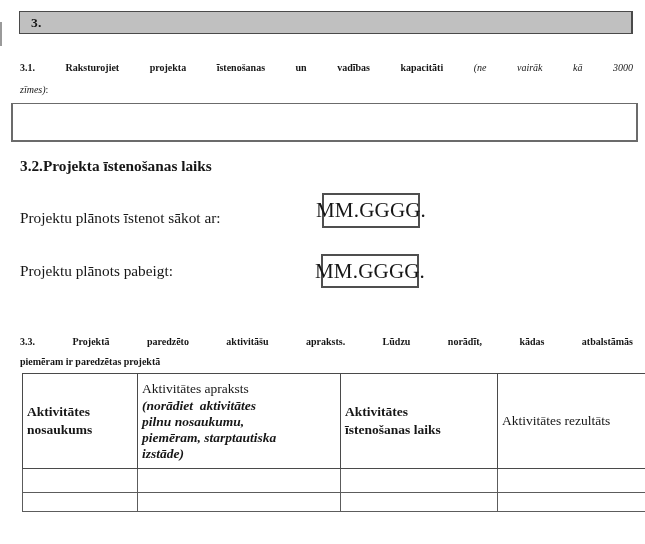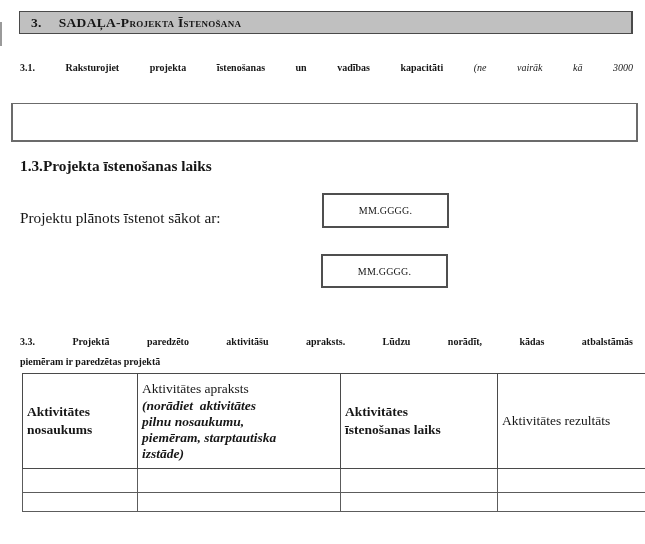--- a/index.html
+++ b/index.html
@@ -52,25 +52,25 @@
     font-size: 15px;
   }
 
   .h32 { position: absolute; left: 20px; top: 157px; font-size: 15.3px; font-weight: bold; }
 
   .date-label { position: absolute; left: 20px; font-size: 15.3px; font-weight: normal; }
   .date-label.start { top: 201px; margin-top: 8px; }
   .date-label.end   { top: 262px; }
   .date-box {
     position: absolute;
-    width: 127px; height: 35px;
+    width: 98px; height: 35px;
     box-sizing: border-box;
     border: 2px solid #4f4f4f;
     display: flex; align-items: center; justify-content: center;
-    font-size: 10px; letter-spacing: 0.2px;
+    font-size: 21px; letter-spacing: 0.2px;
     background: #ffffff;
   }
   .date-box.start { left: 322px; top: 193px; }
   .date-box.end   { left: 321px; top: 254px; height: 34px; }
 
   
   table.activities {
     position: absolute; left: 22px; top: 373px;
     width: 612px;
     border-collapse: collapse; table-layout: fixed;
@@ -93,34 +93,35 @@
 </style>
 </head>
 <body>
 
 <div class="page">
 
   <div class="scan-artifact"></div>
 
   <div class="section-bar">
     <span class="sec-num">3.</span>
-    <span><span>SADAĻA-</span><span class="smallcaps">Projekta Īstenošana</span></span>
   </div>
 
   <div class="para para31">
     <div class="force-justify"><span>3.1. Raksturojiet projekta īstenošanas un vadības kapacitāti </span><span class="ital-norm">(ne vairāk kā 3000</span></div>
+    <div><span class="ital-norm">zīmes)</span><span class="suffix-norm">:</span></div>
   </div>
 
   <div class="textbox-31"></div>
 
-  <div class="h32">1.3.Projekta īstenošanas laiks</div>
+  <div class="h32">3.2.Projekta īstenošanas laiks</div>
 
   <div class="date-label start">Projektu plānots īstenot sākot ar:</div>
   <div class="date-box start">MM.GGGG.</div>
 
+  <div class="date-label end">Projektu plānots pabeigt:</div>
   <div class="date-box end">MM.GGGG.</div>
 
   <div class="para para33">
     <div class="force-justify">3.3. Projektā paredzēto aktivitāšu apraksts. Lūdzu norādīt, kādas atbalstāmās</div>
     <div>piemēram ir paredzētas projektā</div>
   </div>
 
   <table class="activities">
     <thead>
       <tr>

